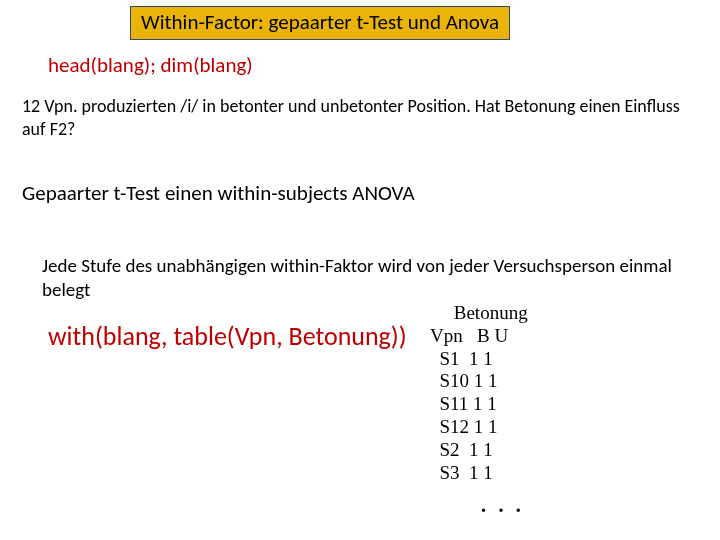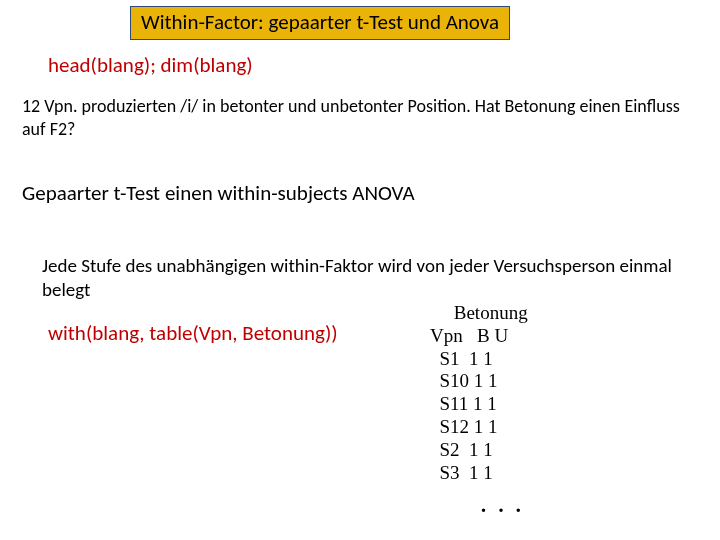--- a/index.html
+++ b/index.html
@@ -49,21 +49,21 @@
     top: 214px;
     width: 640px;
     font-size: 19px;
     line-height: 1.25;
     margin-top: 40px;
   }
   .code2 {
     position: absolute;
     left: 48px;
     top: 320px;
-    font-size: 21px;
+    font-size: 26px;
     color: #c00000;
   }
   .table-out {
     position: absolute;
     left: 430px;
     top: 302px;
     font-family: Liberation Serif, serif;
     font-size: 19px;
     line-height: 1.2;
     white-space: pre;

